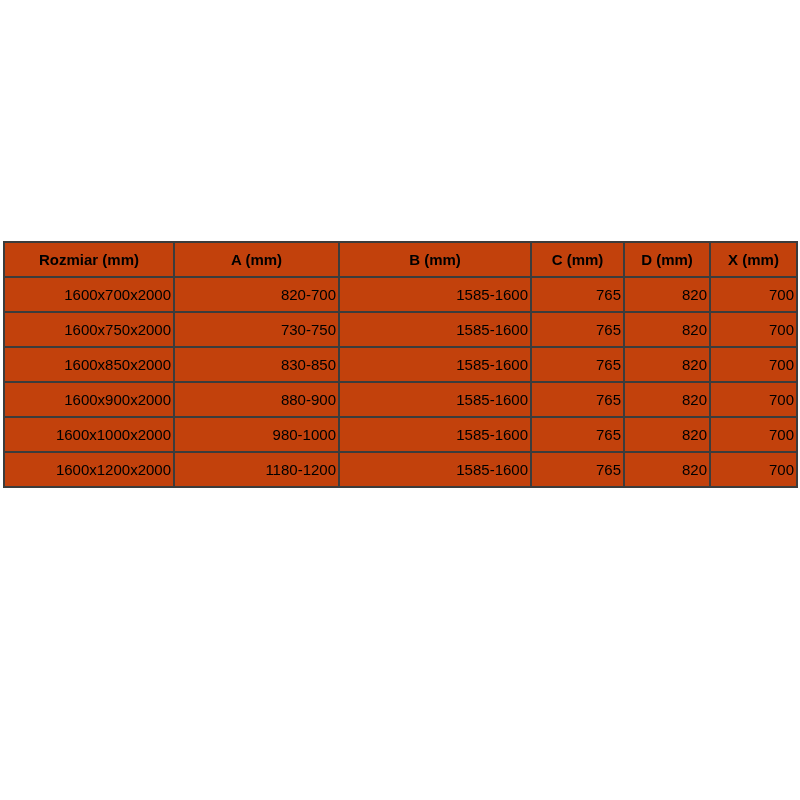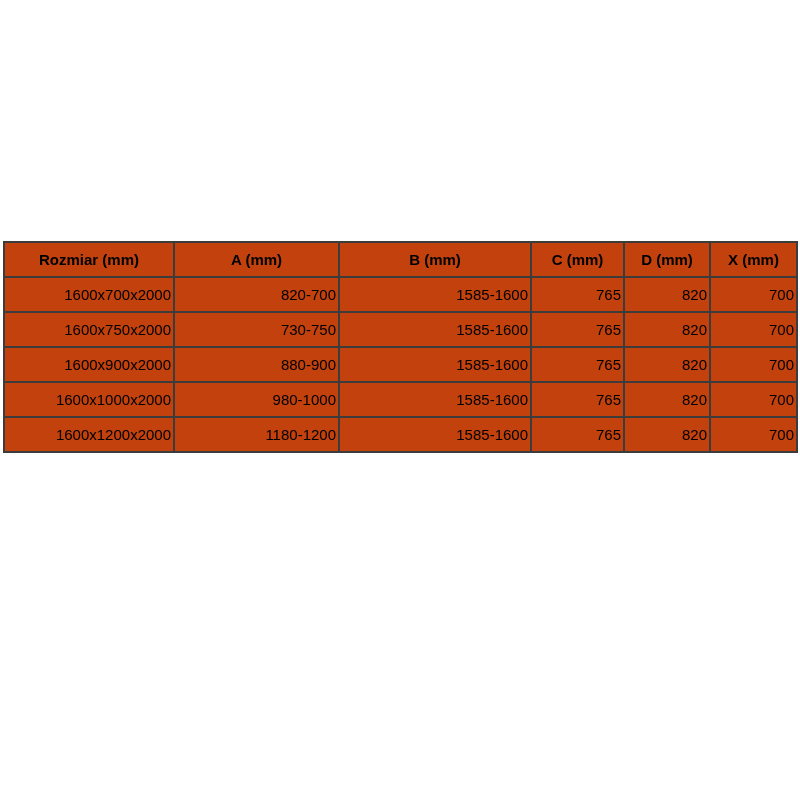--- a/index.html
+++ b/index.html
@@ -80,20 +80,28 @@
         </tr>
         <tr>
           <td>1600x750x2000</td>
           <td>730-750</td>
           <td>1585-1600</td>
           <td>765</td>
           <td>820</td>
           <td>700</td>
         </tr>
         <tr>
+          <td>1600x850x2000</td>
+          <td>830-850</td>
+          <td>1585-1600</td>
+          <td>765</td>
+          <td>820</td>
+          <td>700</td>
+        </tr>
+        <tr>
           <td>1600x900x2000</td>
           <td>880-900</td>
           <td>1585-1600</td>
           <td>765</td>
           <td>820</td>
           <td>700</td>
         </tr>
         <tr>
           <td>1600x1000x2000</td>
           <td>980-1000</td>

